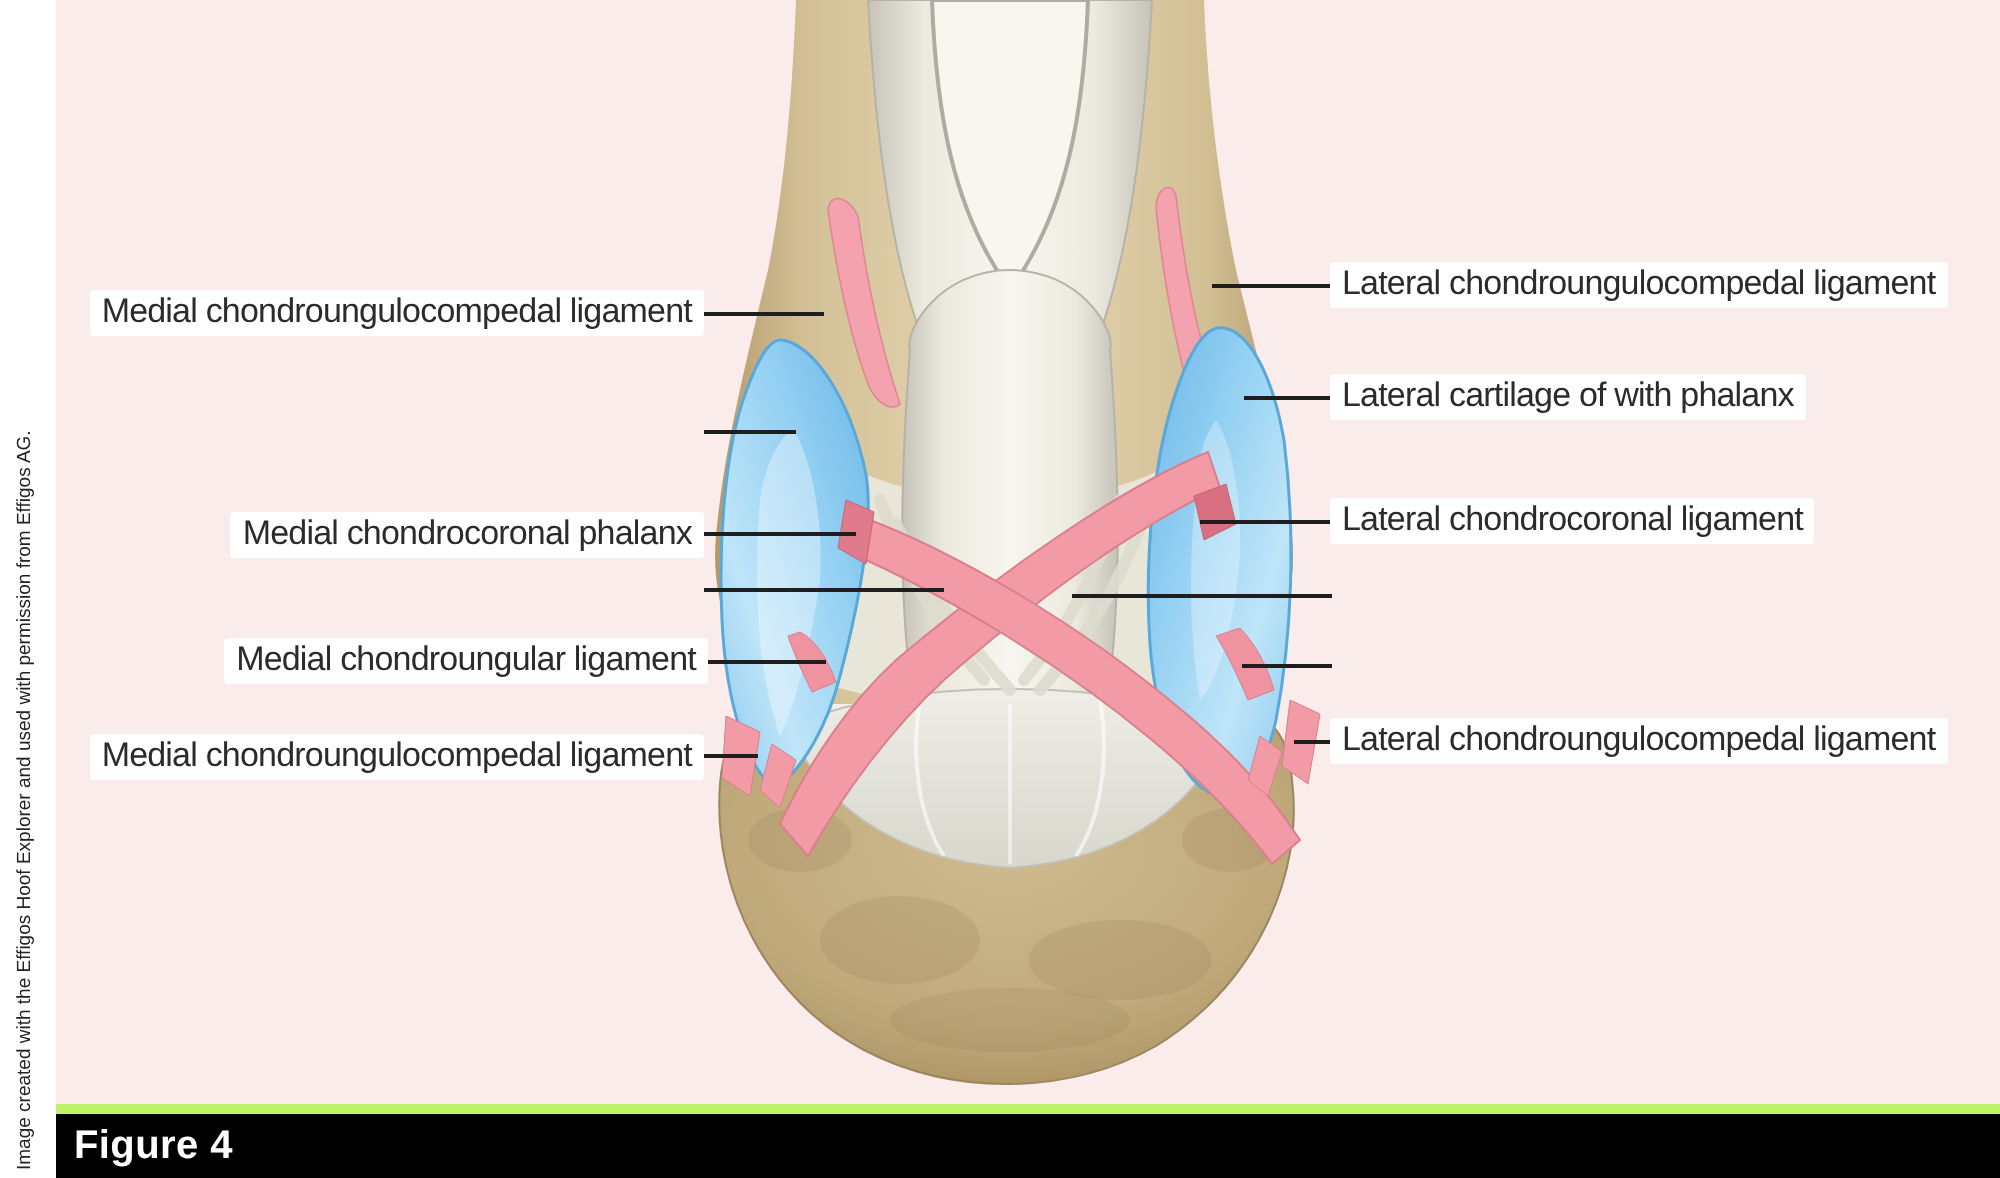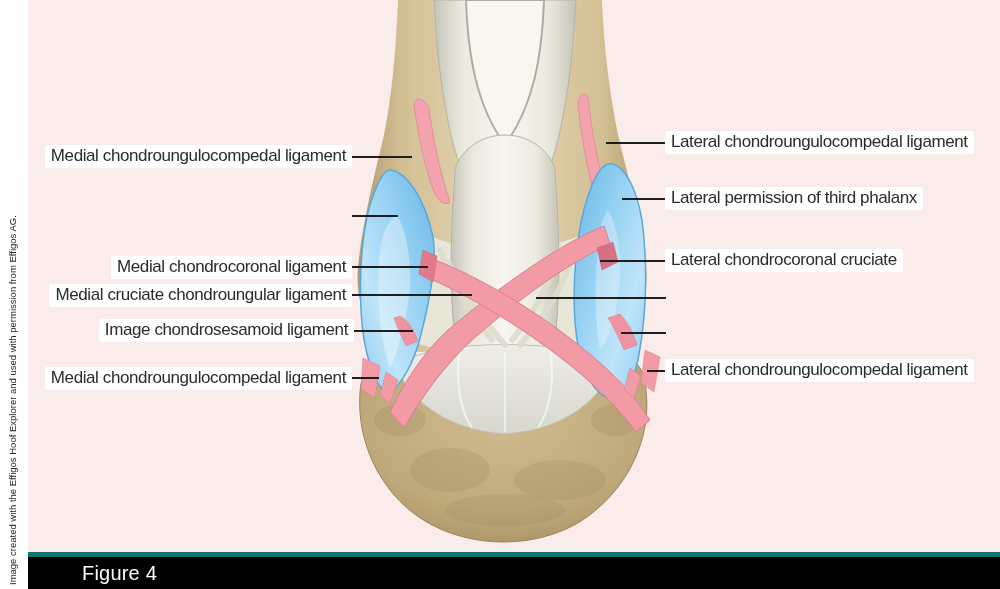--- a/index.html
+++ b/index.html
@@ -1,29 +1,29 @@
 <!DOCTYPE html>
 <html><head>
 <meta charset="utf-8">
 <style>
   html,body{margin:0;padding:0;}
   body{font-family:"Liberation Sans",sans-serif;background:#ffffff;}
-  .stage{position:relative;width:1000px;height:589px;overflow:hidden;background:#0f766e;}
+  .stage{position:relative;width:1000px;height:589px;overflow:hidden;background:#bef264;}
   .gutter{position:absolute;left:0;top:0;width:28px;height:589px;background:#ffffff;z-index:6;}
   .credit{position:absolute;top:585px;left:7px;transform:rotate(-90deg);transform-origin:0 0;
           white-space:nowrap;font-size:9.5px;color:#222;letter-spacing:0px;}
   .art{position:absolute;left:28px;top:0;width:972px;height:552px;background:#fbecec;}
   svg.anatomy{position:absolute;left:0;top:0;pointer-events:none;}
   .lbl{position:absolute;z-index:4;background:#ffffff;color:#2b2b2b;font-size:17px;line-height:20px;
        padding:1px 6px 2px 6px;white-space:nowrap;letter-spacing:-0.4px;border-radius:2px;}
   .lbl.L{text-align:right;}
   .line{position:absolute;z-index:3;height:2px;background:#1e1e1e;}
   .figbar{position:absolute;left:28px;top:557px;width:972px;height:32px;background:#000000;z-index:5;}
-  .figbar .cap{color:#ffffff;font-weight:normal;font-size:20px;line-height:32px;padding-left:9px;
-               letter-spacing:0.2px;margin-left:45px;}
+  .figbar .cap{color:#ffffff;font-weight:bold;font-size:20px;line-height:32px;padding-left:9px;
+               letter-spacing:0.2px;}
 </style>
 </head>
 <body>
 
 <div class="stage">
 
   <div class="art"></div>
 
   <svg class="anatomy" width="1000" height="589" viewBox="0 0 1000 589">
     <defs>
@@ -134,28 +134,27 @@
   <div class="line" style="left:352px;width:27px;top:377px"></div>
 
   <div class="line" style="left:606px;width:60px;top:142px"></div>
   <div class="line" style="left:622px;width:44px;top:198px"></div>
   <div class="line" style="left:600px;width:66px;top:260px"></div>
   <div class="line" style="left:536px;width:130px;top:297px"></div>
   <div class="line" style="left:621px;width:45px;top:332px"></div>
   <div class="line" style="left:647px;width:19px;top:370px"></div>
 
   <div class="lbl L" style="right:648px;top:145px">Medial chondroungulocompedal ligament</div>
-  <div class="lbl L" style="right:648px;top:256px">Medial chondrocoronal ligament</div>
-  <div class="lbl L" style="right:648px;top:284px">Medial cruciate chondroungular ligament</div>
-  <div class="lbl L" style="right:646px;top:319px">Image chondrosesamoid ligament</div>
+  <div class="lbl L" style="right:648px;top:256px">Medial chondrocoronal phalanx</div>
+  <div class="lbl L" style="right:646px;top:319px">Medial chondroungular ligament</div>
   <div class="lbl L" style="right:648px;top:367px">Medial chondroungulocompedal ligament</div>
 
   <div class="lbl" style="left:665px;top:131px">Lateral chondroungulocompedal ligament</div>
-  <div class="lbl" style="left:665px;top:187px">Lateral permission of third phalanx</div>
-  <div class="lbl" style="left:665px;top:249px">Lateral chondrocoronal cruciate</div>
+  <div class="lbl" style="left:665px;top:187px">Lateral cartilage of with phalanx</div>
+  <div class="lbl" style="left:665px;top:249px">Lateral chondrocoronal ligament</div>
   <div class="lbl" style="left:665px;top:359px">Lateral chondroungulocompedal ligament</div>
 
   <div class="gutter">
     <div class="credit">Image created with the Effigos Hoof Explorer and used with permission from Effigos AG.</div>
   </div>
 
   <div class="figbar">
     <div class="cap">Figure 4</div>
   </div>
 

